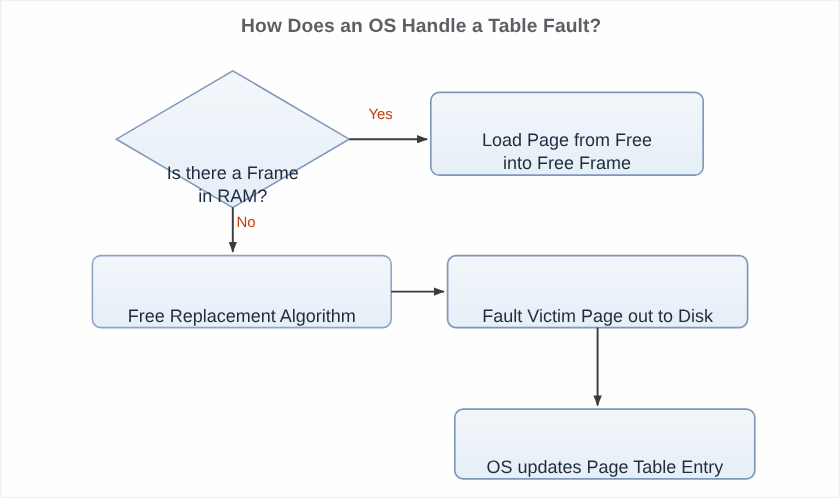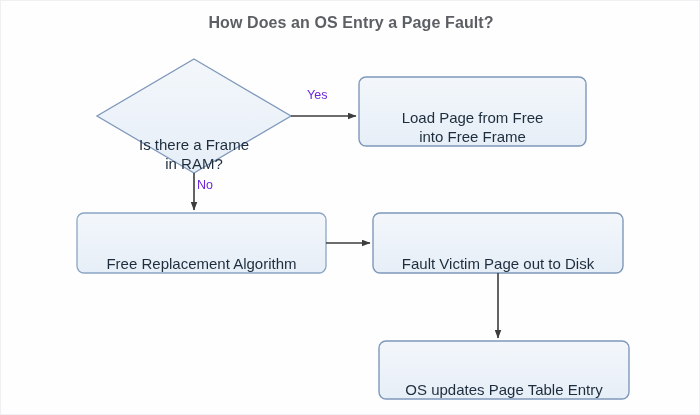--- a/index.html
+++ b/index.html
@@ -47,42 +47,42 @@
     align-items: flex-end;
     justify-content: center;
     text-align: center;
     color: #1e2d3d;
     font-size: 15px;
     line-height: 1.28;
     pointer-events: none;
   }
   .edge-label {
     position: absolute;
-    color: #6d28d9;
+    color: #c2410c;
     font-size: 12.5px;
     line-height: 1;
     text-align: center;
   }
 
   
   #decision-node-text { left: 96px;  top: 58px;  width: 194px; height: 114px; }
   #load-page-text     { left: 358px; top: 76px;  width: 227px; height: 69px;  }
   #page-repl-text     { left: 76px;  top: 212px; width: 249px; height: 60px;  }
   #swap-victim-text   { left: 372px; top: 212px; width: 250px; height: 60px;  }
   #os-updates-text    { left: 378px; top: 340px; width: 250px; height: 58px;  }
 
   #label-yes { left: 306px; top: 88px;  }
   #label-no  { left: 196px; top: 178px; }
 </style>
 </head>
 <body>
 
 <div id="canvas">
 
-  <div id="chart-title">How Does an OS Entry a Page Fault?</div>
+  <div id="chart-title">How Does an OS Handle a Table Fault?</div>
 
   <svg id="diagram-svg" viewBox="0 0 700 415" xmlns="http://www.w3.org/2000/svg">
     <defs>
       <marker id="arrowhead" markerWidth="9" markerHeight="7" refX="8.5" refY="3.5" orient="auto" markerUnits="userSpaceOnUse">
         <polygon points="0 0, 9 3.5, 0 7" fill="#3c3c3c"></polygon>
       </marker>
       <linearGradient id="nodeGrad" x1="0" y1="0" x2="0" y2="1">
         <stop offset="0%" stop-color="#f3f7fb"></stop>
         <stop offset="100%" stop-color="#e6eef7"></stop>
       </linearGradient>

